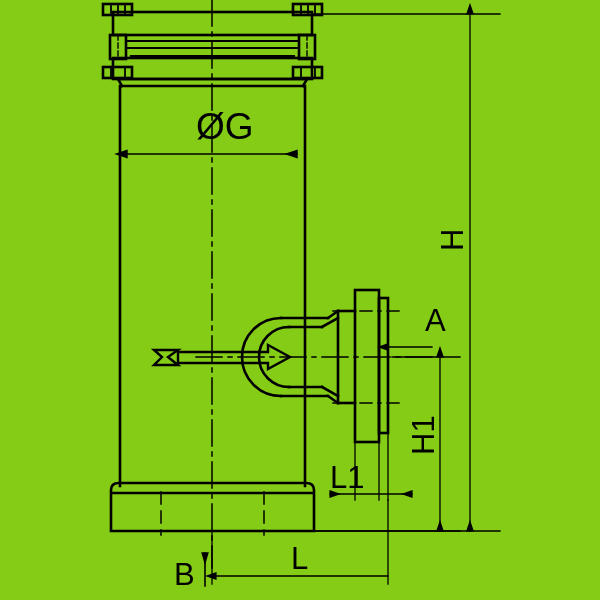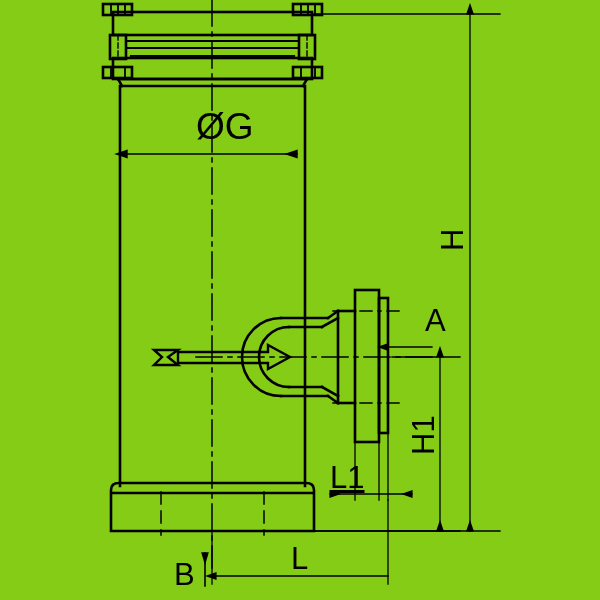--- a/index.html
+++ b/index.html
@@ -212,17 +212,17 @@
   <div class="dim-label" style="left:437px; top:251px; font-size:31px;
               transform:rotate(-90deg); transform-origin:left top;">H</div>
 
   <div class="dim-label" style="left:408px; top:455px; font-size:31px;
               transform:rotate(-90deg); transform-origin:left top;">H1</div>
 
   <div class="dim-label" style="left:425px; top:305px; font-size:31px;">A</div>
 
   <div class="dim-label" style="left:291px; top:543px; font-size:31px;">L</div>
 
-  <div class="dim-label" style="left:330px; top:462px; font-size:31px;text-decoration:underline;">L1</div>
+  <div class="dim-label" style="left:330px; top:462px; font-size:31px;">L1</div>
 
   <div class="dim-label" style="left:174px; top:559px; font-size:31px;">B</div>
 
 </div>
 
 </body></html>

